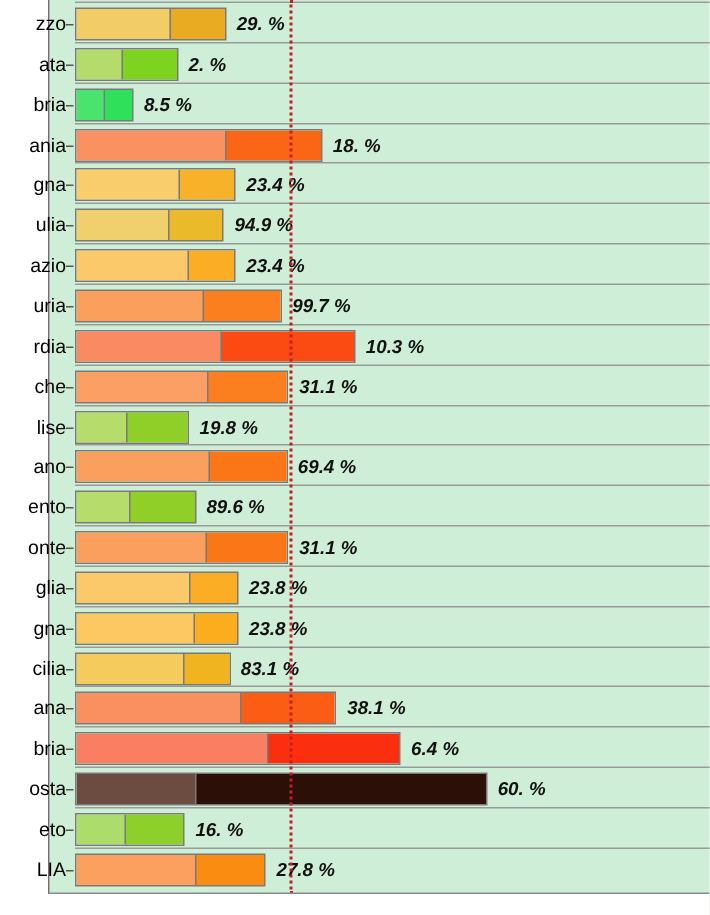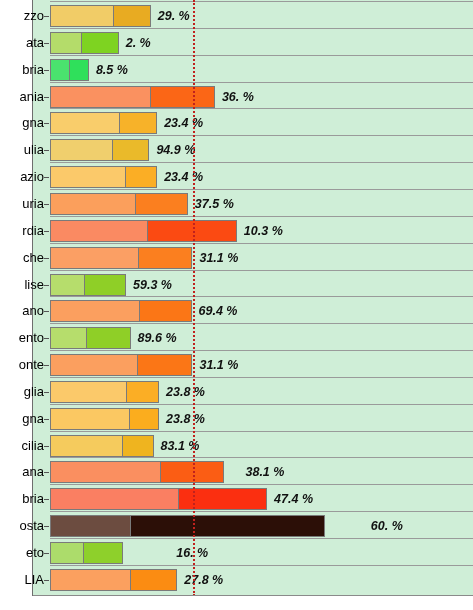--- a/index.html
+++ b/index.html
@@ -116,21 +116,21 @@
         <div class="seg seg-dark" style="flex: 1 1 auto; background: rgb(47, 224, 91);"></div>
       </div>
       <div class="value" style="left: 78.93px; top: 62.7px;">8.5 %</div>
       <div class="row-sep" style="top: 81.55px;"></div>
       <div class="tick" style="top: 96.55px;"></div>
       <div class="cat-label-visible" style="top: 88.55px;">ania</div>
       <div class="bar" style="top: 85.55px; width: 164.88px; height: 22px;">
         <div class="seg seg-light" style="width: 61%; background: rgb(250, 145, 96);"></div>
         <div class="seg seg-dark" style="flex: 1 1 auto; background: rgb(251, 102, 22);"></div>
       </div>
-      <div class="value" style="left: 204.88px; top: 89.55px;">36. %</div>
+      <div class="value" style="left: 204.88px; top: 89.55px;">18. %</div>
       <div class="row-sep" style="top: 108.4px;"></div>
       <div class="tick" style="top: 123.4px;"></div>
       <div class="cat-label-visible" style="top: 115.4px;">gna</div>
       <div class="bar" style="top: 112.4px; width: 107.172px; height: 22px;">
         <div class="seg seg-light" style="width: 65%; background: rgb(249, 205, 107);"></div>
         <div class="seg seg-dark" style="flex: 1 1 auto; background: rgb(247, 178, 41);"></div>
       </div>
       <div class="value" style="left: 147.172px; top: 116.4px;">23.4 %</div>
       <div class="row-sep" style="top: 135.25px;"></div>
       <div class="tick" style="top: 150.25px;"></div>
@@ -148,21 +148,21 @@
         <div class="seg seg-dark" style="flex: 1 1 auto; background: rgb(251, 174, 37);"></div>
       </div>
       <div class="value" style="left: 147.172px; top: 170.1px;">23.4 %</div>
       <div class="row-sep" style="top: 188.95px;"></div>
       <div class="tick" style="top: 203.95px;"></div>
       <div class="cat-label-visible" style="top: 195.95px;">uria</div>
       <div class="bar" style="top: 192.95px; width: 137.858px; height: 22px;">
         <div class="seg seg-light" style="width: 62%; background: rgb(251, 159, 92);"></div>
         <div class="seg seg-dark" style="flex: 1 1 auto; background: rgb(251, 127, 31);"></div>
       </div>
-      <div class="value" style="left: 177.858px; top: 196.95px;">37.5 %</div>
+      <div class="value" style="left: 177.858px; top: 196.95px;">99.7 %</div>
       <div class="row-sep" style="top: 215.8px;"></div>
       <div class="tick" style="top: 230.8px;"></div>
       <div class="cat-label-visible" style="top: 222.8px;">rdia</div>
       <div class="bar" style="top: 219.8px; width: 186.864px; height: 22px;">
         <div class="seg seg-light" style="width: 52%; background: rgb(250, 138, 98);"></div>
         <div class="seg seg-dark" style="flex: 1 1 auto; background: rgb(251, 74, 18);"></div>
       </div>
       <div class="value" style="left: 226.864px; top: 223.8px;">10.3 %</div>
       <div class="row-sep" style="top: 242.65px;"></div>
       <div class="tick" style="top: 257.65px;"></div>
@@ -172,21 +172,21 @@
         <div class="seg seg-dark" style="flex: 1 1 auto; background: rgb(251, 127, 31);"></div>
       </div>
       <div class="value" style="left: 182.438px; top: 250.65px;">31.1 %</div>
       <div class="row-sep" style="top: 269.5px;"></div>
       <div class="tick" style="top: 284.5px;"></div>
       <div class="cat-label-visible" style="top: 276.5px;">lise</div>
       <div class="bar" style="top: 273.5px; width: 76.028px; height: 22px;">
         <div class="seg seg-light" style="width: 44%; background: rgb(182, 221, 108);"></div>
         <div class="seg seg-dark" style="flex: 1 1 auto; background: rgb(143, 207, 39);"></div>
       </div>
-      <div class="value" style="left: 116.028px; top: 277.5px;">59.3 %</div>
+      <div class="value" style="left: 116.028px; top: 277.5px;">19.8 %</div>
       <div class="row-sep" style="top: 296.35px;"></div>
       <div class="tick" style="top: 311.35px;"></div>
       <div class="cat-label-visible" style="top: 303.35px;">ano</div>
       <div class="bar" style="top: 300.35px; width: 141.522px; height: 22px;">
         <div class="seg seg-light" style="width: 63%; background: rgb(251, 159, 95);"></div>
         <div class="seg seg-dark" style="flex: 1 1 auto; background: rgb(251, 118, 22);"></div>
       </div>
       <div class="value" style="left: 181.522px; top: 304.35px;">69.4 %</div>
       <div class="row-sep" style="top: 323.2px;"></div>
       <div class="tick" style="top: 338.2px;"></div>
@@ -228,45 +228,45 @@
         <div class="seg seg-dark" style="flex: 1 1 auto; background: rgb(239, 180, 31);"></div>
       </div>
       <div class="value" style="left: 143.508px; top: 438.6px;">83.1 %</div>
       <div class="row-sep" style="top: 457.45px;"></div>
       <div class="tick" style="top: 472.45px;"></div>
       <div class="cat-label-visible" style="top: 464.45px;">ana</div>
       <div class="bar" style="top: 461.45px; width: 174.498px; height: 22px;">
         <div class="seg seg-light" style="width: 63%; background: rgb(250, 143, 96);"></div>
         <div class="seg seg-dark" style="flex: 1 1 auto; background: rgb(251, 93, 20);"></div>
       </div>
-      <div class="value" style="left: 214.498px; top: 465.45px; margin-left: 14px;">38.1 %</div>
+      <div class="value" style="left: 214.498px; top: 465.45px;">38.1 %</div>
       <div class="row-sep" style="top: 484.3px;"></div>
       <div class="tick" style="top: 499.3px;"></div>
       <div class="cat-label-visible" style="top: 491.3px;">bria</div>
       <div class="bar" style="top: 488.3px; width: 217.092px; height: 22px;">
         <div class="seg seg-light" style="width: 59%; background: rgb(250, 127, 98);"></div>
         <div class="seg seg-dark" style="flex: 1 1 auto; background: rgb(251, 47, 16);"></div>
       </div>
-      <div class="value" style="left: 257.092px; top: 492.3px;">47.4 %</div>
+      <div class="value" style="left: 257.092px; top: 492.3px;">6.4 %</div>
       <div class="row-sep" style="top: 511.15px;"></div>
       <div class="tick" style="top: 526.15px;"></div>
       <div class="cat-label-visible" style="top: 518.15px;">osta</div>
       <div class="bar" style="top: 515.15px; width: 274.8px; height: 22px;">
         <div class="seg seg-light" style="width: 29%; background: rgb(108, 76, 64);"></div>
         <div class="seg seg-dark" style="flex: 1 1 auto; background: rgb(44, 15, 7);"></div>
       </div>
-      <div class="value" style="left: 314.8px; top: 519.15px; margin-left: 39px;">60. %</div>
+      <div class="value" style="left: 314.8px; top: 519.15px;">60. %</div>
       <div class="row-sep" style="top: 538px;"></div>
       <div class="tick" style="top: 553px;"></div>
       <div class="cat-label-visible" style="top: 545px;">eto</div>
       <div class="bar" style="top: 542px; width: 73.28px; height: 22px;">
         <div class="seg seg-light" style="width: 45%; background: rgb(172, 220, 107);"></div>
         <div class="seg seg-dark" style="flex: 1 1 auto; background: rgb(142, 208, 43);"></div>
       </div>
-      <div class="value" style="left: 113.28px; top: 546px; margin-left: 46px;">16. %</div>
+      <div class="value" style="left: 113.28px; top: 546px;">16. %</div>
       <div class="row-sep" style="top: 564.85px;"></div>
       <div class="tick" style="top: 579.85px;"></div>
       <div class="cat-label-visible" style="top: 571.85px;">LIA</div>
       <div class="bar" style="top: 568.85px; width: 127.324px; height: 22px;">
         <div class="seg seg-light" style="width: 63%; background: rgb(251, 160, 95);"></div>
         <div class="seg seg-dark" style="flex: 1 1 auto; background: rgb(251, 140, 18);"></div>
       </div>
       <div class="value" style="left: 167.324px; top: 572.85px;">27.8 %</div>
     </div>
 

